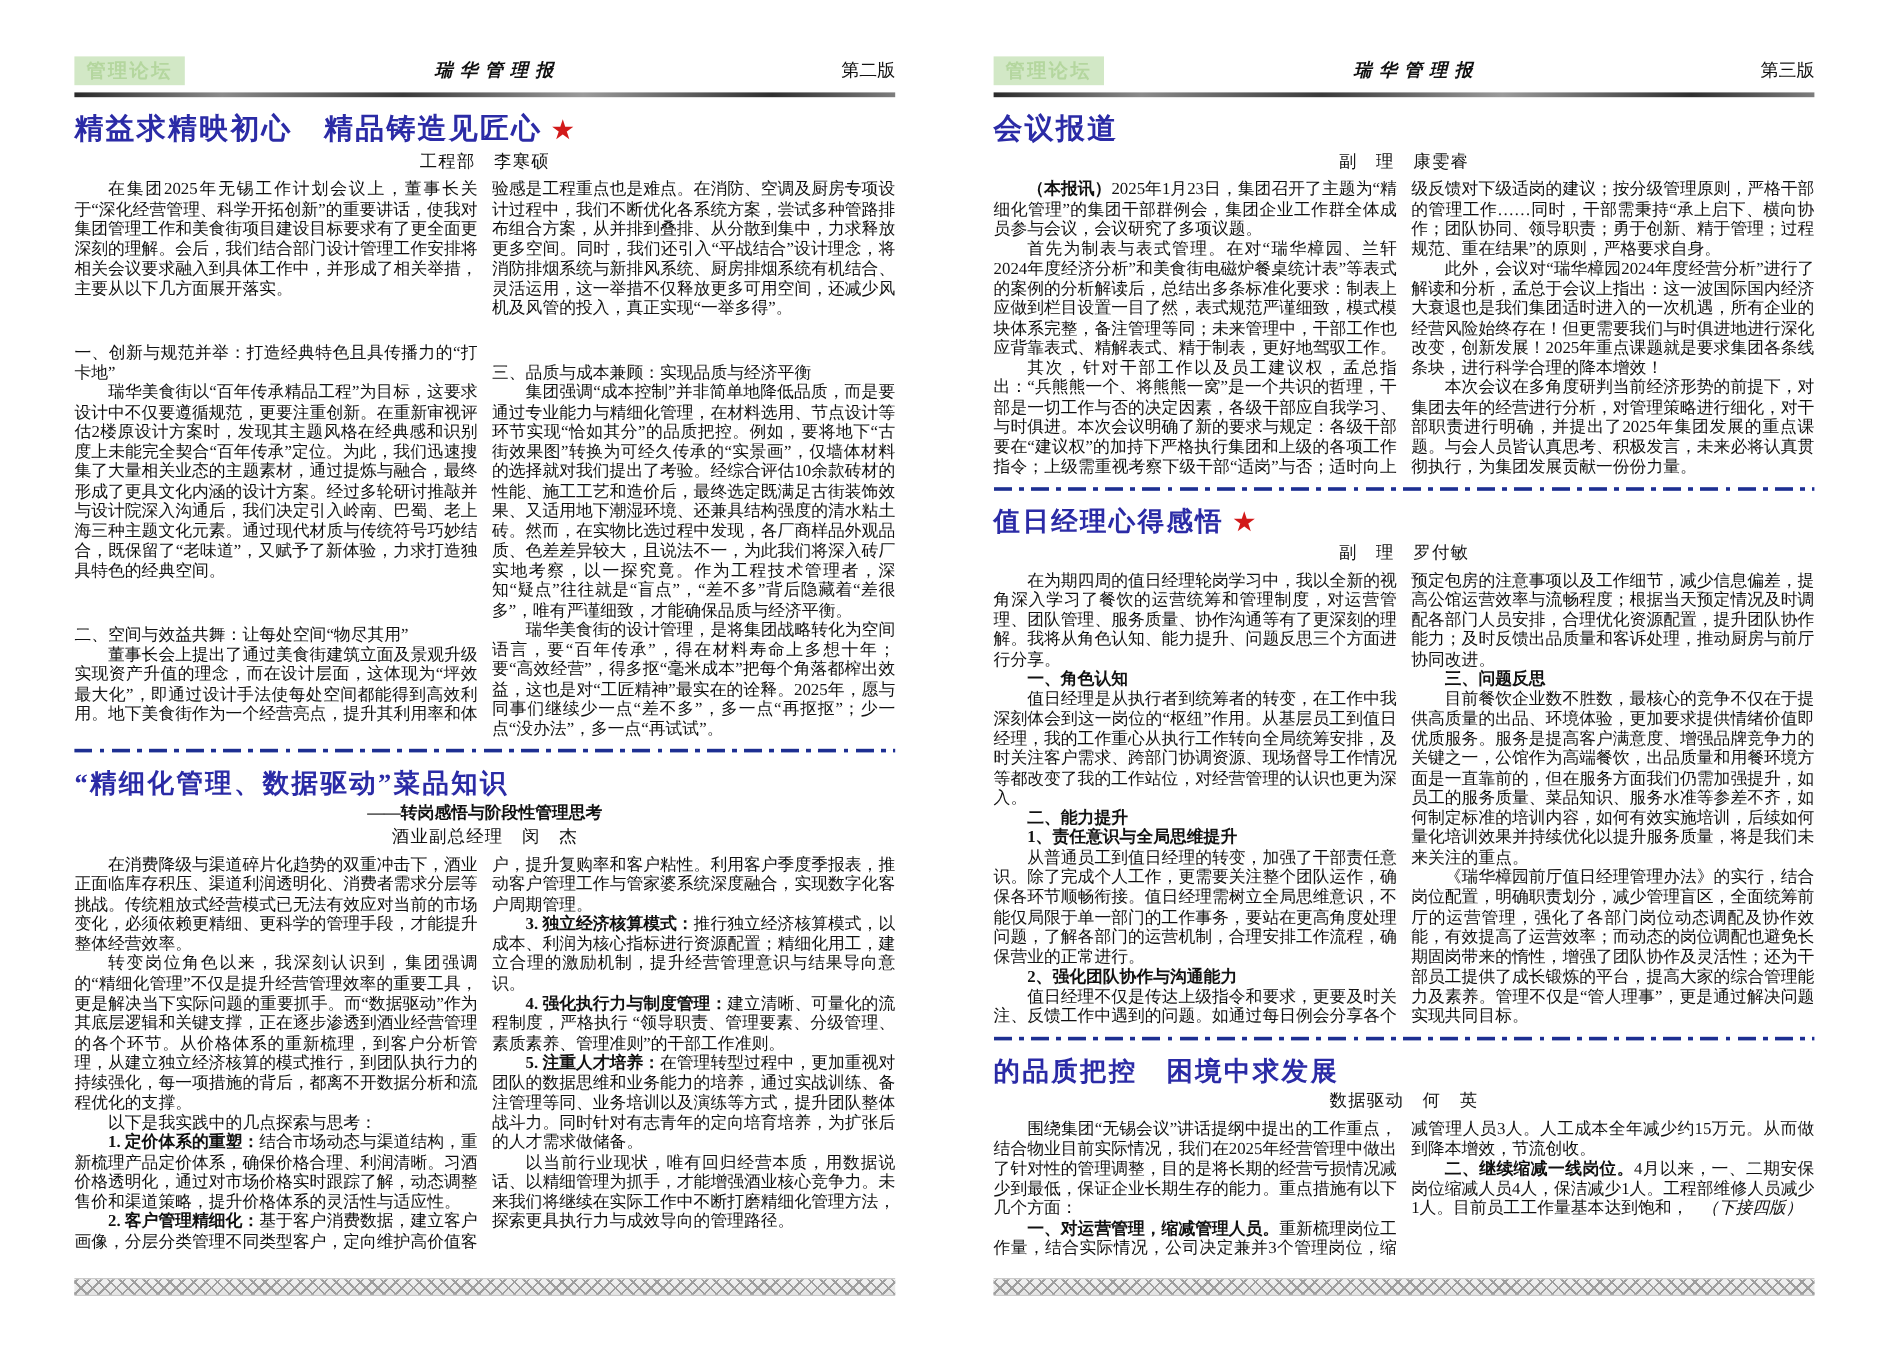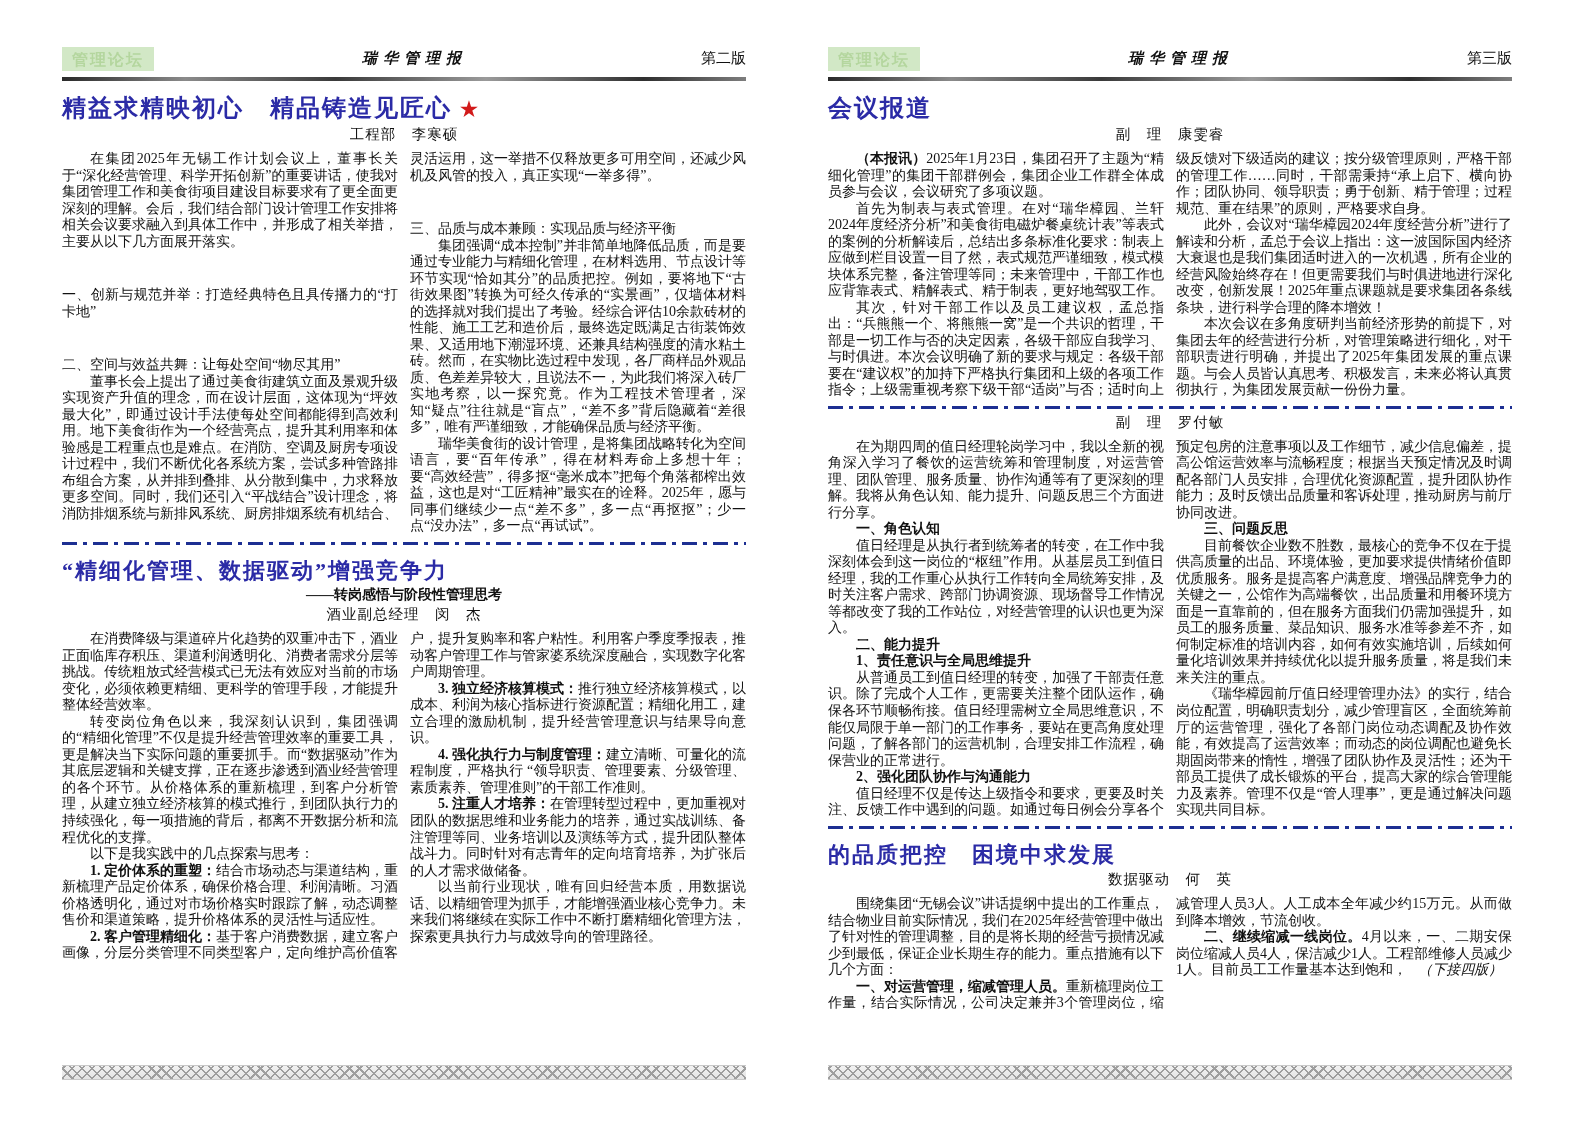--- a/index.html
+++ b/index.html
@@ -61,37 +61,38 @@
 
     <article>
       <h1 class="article-title"><span>精益求精映初心　精品铸造见匠心</span><span class="star">★</span></h1>
       <div class="article-byline">工程部　李寒硕</div>
       <div class="article-body">
 
           <p class="para p"><b></b><span>在集团2025年无锡工作计划会议上，董事长关于“深化经营管理、科学开拓创新”的重要讲话，使我对集团管理工作和美食街项目建设目标要求有了更全面更深刻的理解。会后，我们结合部门设计管理工作安排将相关会议要求融入到具体工作中，并形成了相关举措，主要从以下几方面展开落实。</span><i class="endnote"></i></p>
 
           <p class="para h"><b></b><span>一、创新与规范并举：打造经典特色且具传播力的“打卡地”</span><i class="endnote"></i></p>
 
+          <p class="para p"><b></b><span>瑞华美食街以“百年传承精品工程”为目标，这要求设计中不仅要遵循规范，更要注重创新。在重新审视评估2楼原设计方案时，发现其主题风格在经典感和识别度上未能完全契合“百年传承”定位。为此，我们迅速搜集了大量相关业态的主题素材，通过提炼与融合，最终形成了更具文化内涵的设计方案。经过多轮研讨推敲并与设计院深入沟通后，我们决定引入岭南、巴蜀、老上海三种主题文化元素。通过现代材质与传统符号巧妙结合，既保留了“老味道”，又赋予了新体验，力求打造独具特色的经典空间。</span><i class="endnote"></i></p>
 
           <p class="para h"><b></b><span>二、空间与效益共舞：让每处空间“物尽其用”</span><i class="endnote"></i></p>
 
           <p class="para p"><b></b><span>董事长会上提出了通过美食街建筑立面及景观升级实现资产升值的理念，而在设计层面，这体现为“坪效最大化”，即通过设计手法使每处空间都能得到高效利用。地下美食街作为一个经营亮点，提升其利用率和体验感是工程重点也是难点。在消防、空调及厨房专项设计过程中，我们不断优化各系统方案，尝试多种管路排布组合方案，从并排到叠排、从分散到集中，力求释放更多空间。同时，我们还引入“平战结合”设计理念，将消防排烟系统与新排风系统、厨房排烟系统有机结合、灵活运用，这一举措不仅释放更多可用空间，还减少风机及风管的投入，真正实现“一举多得”。</span><i class="endnote"></i></p>
 
           <p class="para h"><b></b><span>三、品质与成本兼顾：实现品质与经济平衡</span><i class="endnote"></i></p>
 
           <p class="para p"><b></b><span>集团强调“成本控制”并非简单地降低品质，而是要通过专业能力与精细化管理，在材料选用、节点设计等环节实现“恰如其分”的品质把控。例如，要将地下“古街效果图”转换为可经久传承的“实景画”，仅墙体材料的选择就对我们提出了考验。经综合评估10余款砖材的性能、施工工艺和造价后，最终选定既满足古街装饰效果、又适用地下潮湿环境、还兼具结构强度的清水粘土砖。然而，在实物比选过程中发现，各厂商样品外观品质、色差差异较大，且说法不一，为此我们将深入砖厂实地考察，以一探究竟。作为工程技术管理者，深知“疑点”往往就是“盲点”，“差不多”背后隐藏着“差很多”，唯有严谨细致，才能确保品质与经济平衡。</span><i class="endnote"></i></p>
 
           <p class="para p"><b></b><span>瑞华美食街的设计管理，是将集团战略转化为空间语言，要“百年传承”，得在材料寿命上多想十年；要“高效经营”，得多抠“毫米成本”把每个角落都榨出效益，这也是对“工匠精神”最实在的诠释。2025年，愿与同事们继续少一点“差不多”，多一点“再抠抠”；少一点“没办法”，多一点“再试试”。</span><i class="endnote"></i></p>
         </div>
     </article>
 
     <div class="dash-sep"></div>
 
     <article>
-      <h1 class="article-title small"><span>“精细化管理、数据驱动”增强竞争力</span></h1>
+      <h1 class="article-title small"><span>“精细化管理、数据驱动”菜品知识</span></h1>
       <div class="article-subtitle">——转岗感悟与阶段性管理思考</div>
       <div class="article-byline">酒业副总经理　闵　杰</div>
       <div class="article-body">
 
           <p class="para p"><b></b><span>在消费降级与渠道碎片化趋势的双重冲击下，酒业正面临库存积压、渠道利润透明化、消费者需求分层等挑战。传统粗放式经营模式已无法有效应对当前的市场变化，必须依赖更精细、更科学的管理手段，才能提升整体经营效率。</span><i class="endnote"></i></p>
 
           <p class="para p"><b></b><span>转变岗位角色以来，我深刻认识到，集团强调的“精细化管理”不仅是提升经营管理效率的重要工具，更是解决当下实际问题的重要抓手。而“数据驱动”作为其底层逻辑和关键支撑，正在逐步渗透到酒业经营管理的各个环节。从价格体系的重新梳理，到客户分析管理，从建立独立经济核算的模式推行，到团队执行力的持续强化，每一项措施的背后，都离不开数据分析和流程优化的支撑。</span><i class="endnote"></i></p>
 
           <p class="para p"><b></b><span>以下是我实践中的几点探索与思考：</span><i class="endnote"></i></p>
 
@@ -133,20 +134,21 @@
 
           <p class="para p"><b></b><span>此外，会议对“瑞华樟园2024年度经营分析”进行了解读和分析，孟总于会议上指出：这一波国际国内经济大衰退也是我们集团适时进入的一次机遇，所有企业的经营风险始终存在！但更需要我们与时俱进地进行深化改变，创新发展！2025年重点课题就是要求集团各条线条块，进行科学合理的降本增效！</span><i class="endnote"></i></p>
 
           <p class="para p"><b></b><span>本次会议在多角度研判当前经济形势的前提下，对集团去年的经营进行分析，对管理策略进行细化，对干部职责进行明确，并提出了2025年集团发展的重点课题。与会人员皆认真思考、积极发言，未来必将认真贯彻执行，为集团发展贡献一份份力量。</span><i class="endnote"></i></p>
         </div>
     </article>
 
     <div class="dash-sep"></div>
 
     <article>
+      <h1 class="article-title small"><span>值日经理心得感悟</span><span class="star">★</span></h1>
       <div class="article-byline">副　理　罗付敏</div>
       <div class="article-body">
 
           <p class="para p"><b></b><span>在为期四周的值日经理轮岗学习中，我以全新的视角深入学习了餐饮的运营统筹和管理制度，对运营管理、团队管理、服务质量、协作沟通等有了更深刻的理解。我将从角色认知、能力提升、问题反思三个方面进行分享。</span><i class="endnote"></i></p>
 
           <p class="para hi"><b></b><span>一、角色认知</span><i class="endnote"></i></p>
 
           <p class="para p"><b></b><span>值日经理是从执行者到统筹者的转变，在工作中我深刻体会到这一岗位的“枢纽”作用。从基层员工到值日经理，我的工作重心从执行工作转向全局统筹安排，及时关注客户需求、跨部门协调资源、现场督导工作情况等都改变了我的工作站位，对经营管理的认识也更为深入。</span><i class="endnote"></i></p>
 
           <p class="para hi"><b></b><span>二、能力提升</span><i class="endnote"></i></p>

